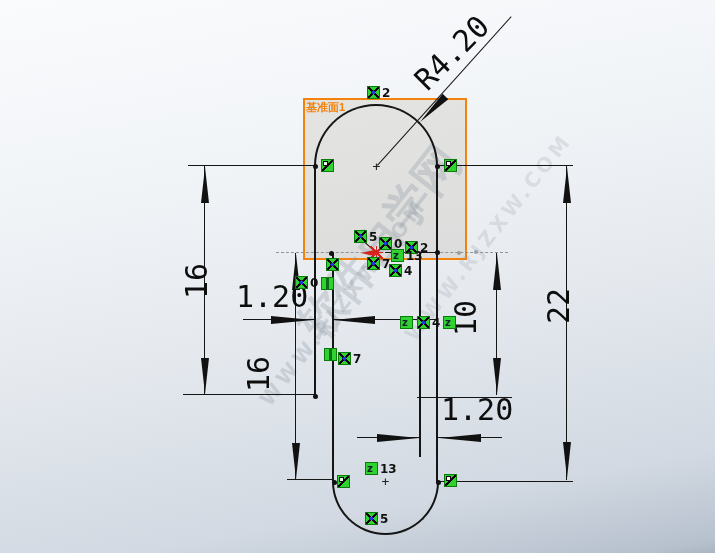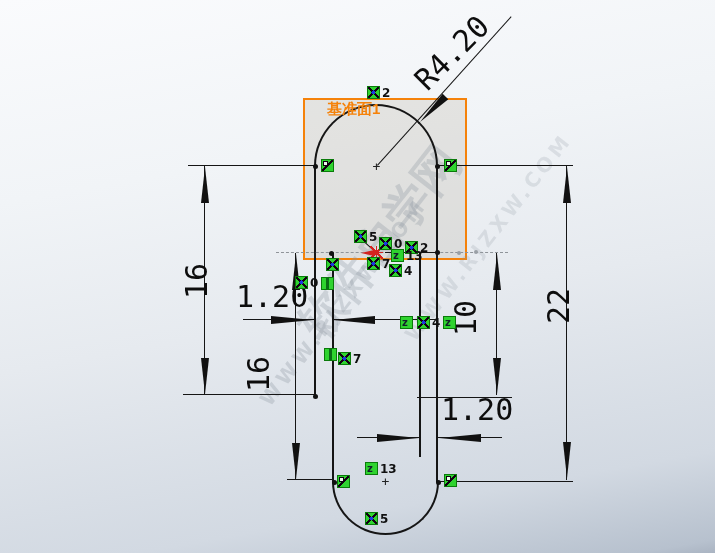--- a/index.html
+++ b/index.html
@@ -8,21 +8,21 @@
     background:linear-gradient(170deg,#fafbfd 0%,#f1f4f7 30%,#e6eaef 55%,#d2d9e2 85%,#b7c1ce 98%,#aab4c2 100%);
     font-family:"Liberation Sans",sans-serif;
   }
   
   .wm{position:absolute;z-index:2;color:rgba(140,148,160,0.30);font-weight:bold;white-space:nowrap;pointer-events:none;}
   .wm-big{font-size:46px;transform:rotate(-52deg);}
   .wm-small{font-size:20px;letter-spacing:4px;transform:rotate(-52deg);font-family:"DejaVu Sans",sans-serif;}
   
   .plane{position:absolute;z-index:1;left:303px;top:98px;width:164px;height:162px;
     border:2px solid #f5820a;background:rgba(193,186,173,0.30);box-sizing:border-box;}
-  .plane-label{position:absolute;z-index:6;left:306px;top:100px;color:#f5820a;font-weight:bold;font-size:15px;white-space:nowrap;padding-left:21px;}
+  .plane-label{position:absolute;z-index:6;left:306px;top:100px;color:#f5820a;font-weight:bold;font-size:11px;white-space:nowrap;}
   
   .hl,.vl{position:absolute;background:#151515;z-index:3;}
   .hl{height:1px;} .vl{width:1px;}
   .sk{background:#151515;z-index:3;} .sk.vl{width:2px;}
   .dash{background:none;border-top:1px dashed #8f9499;height:0;}
   
   .arc{position:absolute;z-index:3;box-sizing:border-box;border:2px solid #151515;background:transparent;}
   .arc-top{border-bottom:none;border-radius:62px 62px 0 0;}
   .arc-bot{border-top:none;border-radius:0 0 54px 54px;}
   

